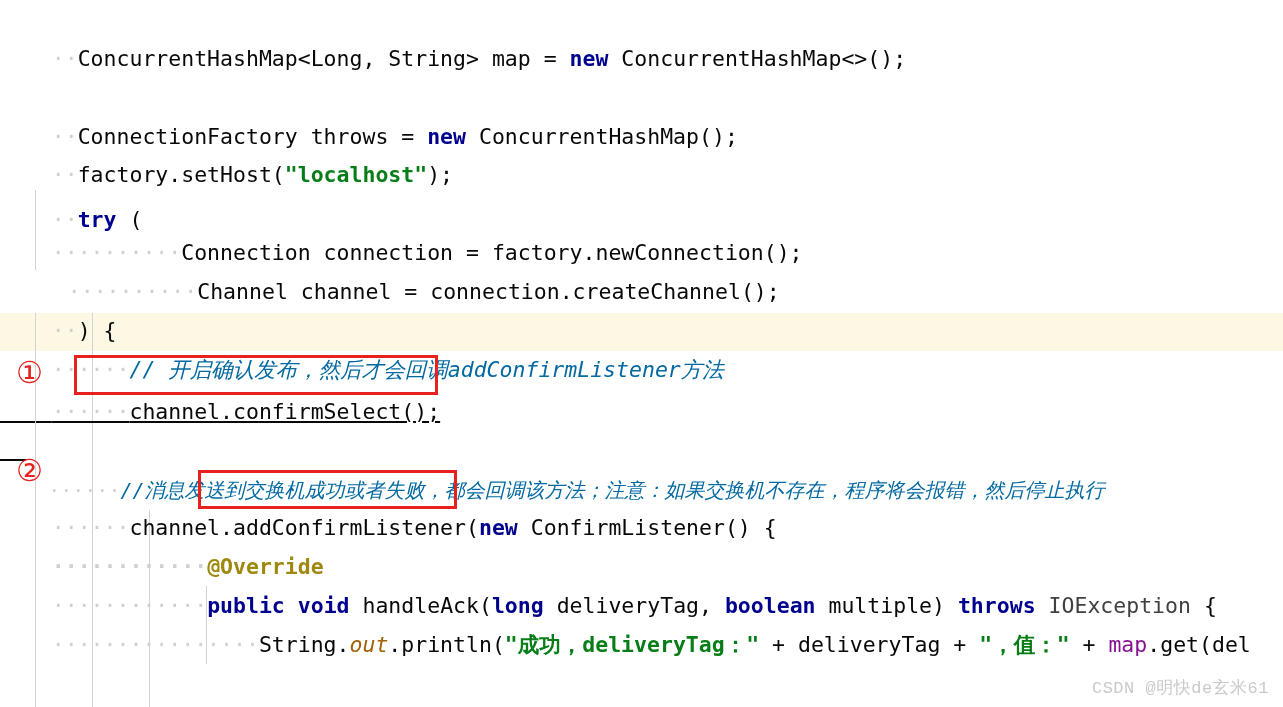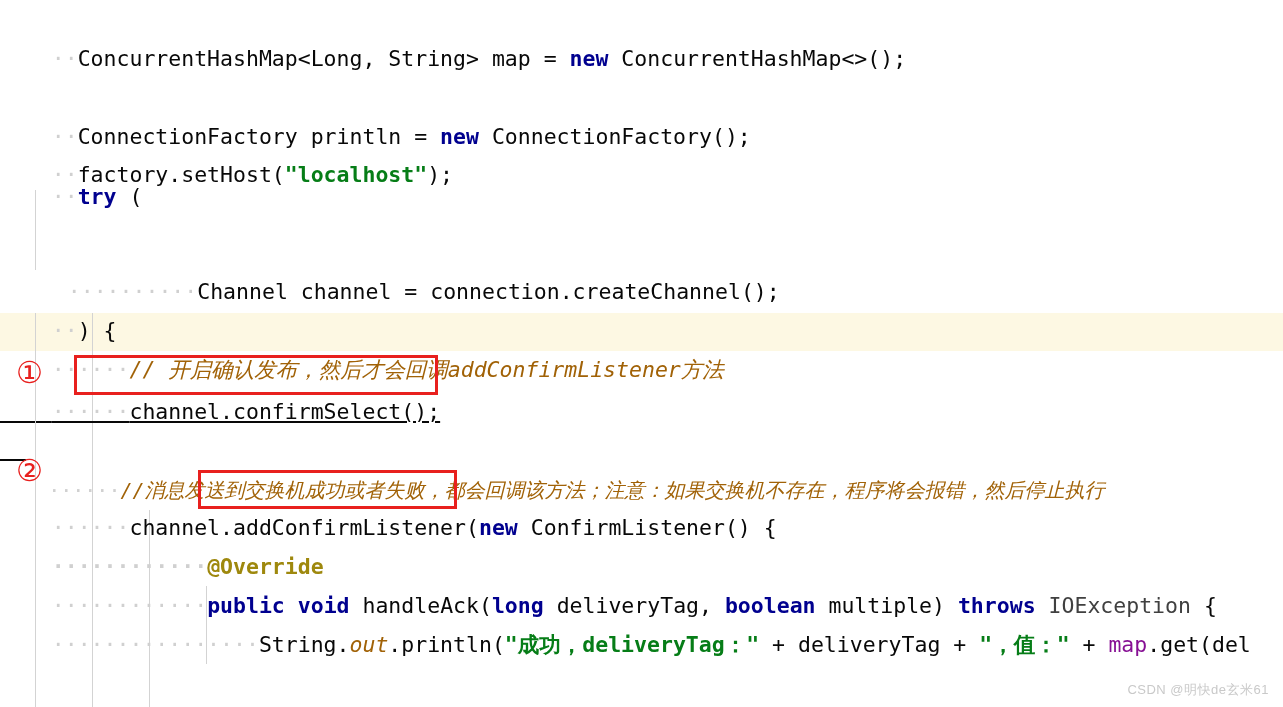--- a/index.html
+++ b/index.html
@@ -36,21 +36,21 @@
     color: #080808;
     letter-spacing: 0px;
   }
   .row .txt { position: relative; z-index: 3; }
 
   .hl-row { background: #fdf8e3; }
 
   
   .kw      { color: #00008f; font-weight: bold; }
   .str     { color: #067d17; font-weight: bold; }
-  .cmt     { color: #a16207; font-style: italic; font-weight: normal; }
+  .cmt     { color: #0369a1; font-style: italic; font-weight: normal; }
   .anno    { color: #9e880d; }
   .field   { color: #871094; }
   .fielditalic { color: #a16207; font-style: italic; font-weight: normal; }
   .grey    { color: #404040; }
   .plain   { color: #080808; }
 
   
   .ws { color: #d0d0d0; }
 
   
@@ -81,22 +81,22 @@
     font-weight: normal;
     user-select: none;
   }
 
   
   #watermark {
     position: absolute;
     right: 14px;
     bottom: 8px;
     color: #c9c9c9;
-    font-size: 13px;
-    font-family: Liberation Sans, sans-serif;
+    font-size: 17px;
+    font-family: Liberation Mono, monospace;
     letter-spacing: 0.5px;
     z-index: 7;
     white-space: nowrap;
   }
 </style>
 </head>
 <body>
 
 <div id="editor">
 
@@ -108,31 +108,34 @@
 
   <div class="row hl-row" style="top:313px;">
     <span class="txt"><span class="ws">······</span><span class="cmt">// 开启确认发布，然后才会回调addConfirmListener方法</span></span>
   </div>
 
   <div class="row" style="top:2px;">
     <span class="txt"><span class="ws">··</span><span class="plain">ConcurrentHashMap&lt;Long, String&gt; map = </span><span class="kw">new</span><span class="plain"> ConcurrentHashMap&lt;&gt;();</span></span>
   </div>
 
   <div class="row" style="top:80px;">
-    <span class="txt"><span class="ws">··</span><span class="plain">ConnectionFactory println = </span><span class="kw">new</span><span class="plain"> ConnectionFactory();</span></span>
+    <span class="txt"><span class="ws">··</span><span class="plain">ConnectionFactory throws = </span><span class="kw">new</span><span class="plain"> ConcurrentHashMap();</span></span>
   </div>
 
   <div class="row" style="top:118px;">
     <span class="txt"><span class="ws">··</span><span class="plain">factory.setHost(</span><span class="str">"localhost"</span><span class="plain">);</span></span>
   </div>
 
-  <div class="row" style="top:140px;">
+  <div class="row" style="top:163px;">
     <span class="txt"><span class="ws">··</span><span class="kw">try</span><span class="plain"> (</span></span>
   </div>
 
+  <div class="row" style="top:196px;">
+    <span class="txt"><span class="ws">··········</span><span class="plain">Connection connection = factory.newConnection();</span></span>
+  </div>
 
   <div class="row" style="top:235px;padding-left:16px;">
     <span class="txt"><span class="ws">··········</span><span class="plain">Channel channel = connection.createChannel();</span></span>
   </div>
 
   <div class="row" style="top:274px;">
     <span class="txt"><span class="ws">··</span><span class="plain">) {</span></span>
   </div>
 
   <div class="row" style="top:355px;text-decoration:underline;">

